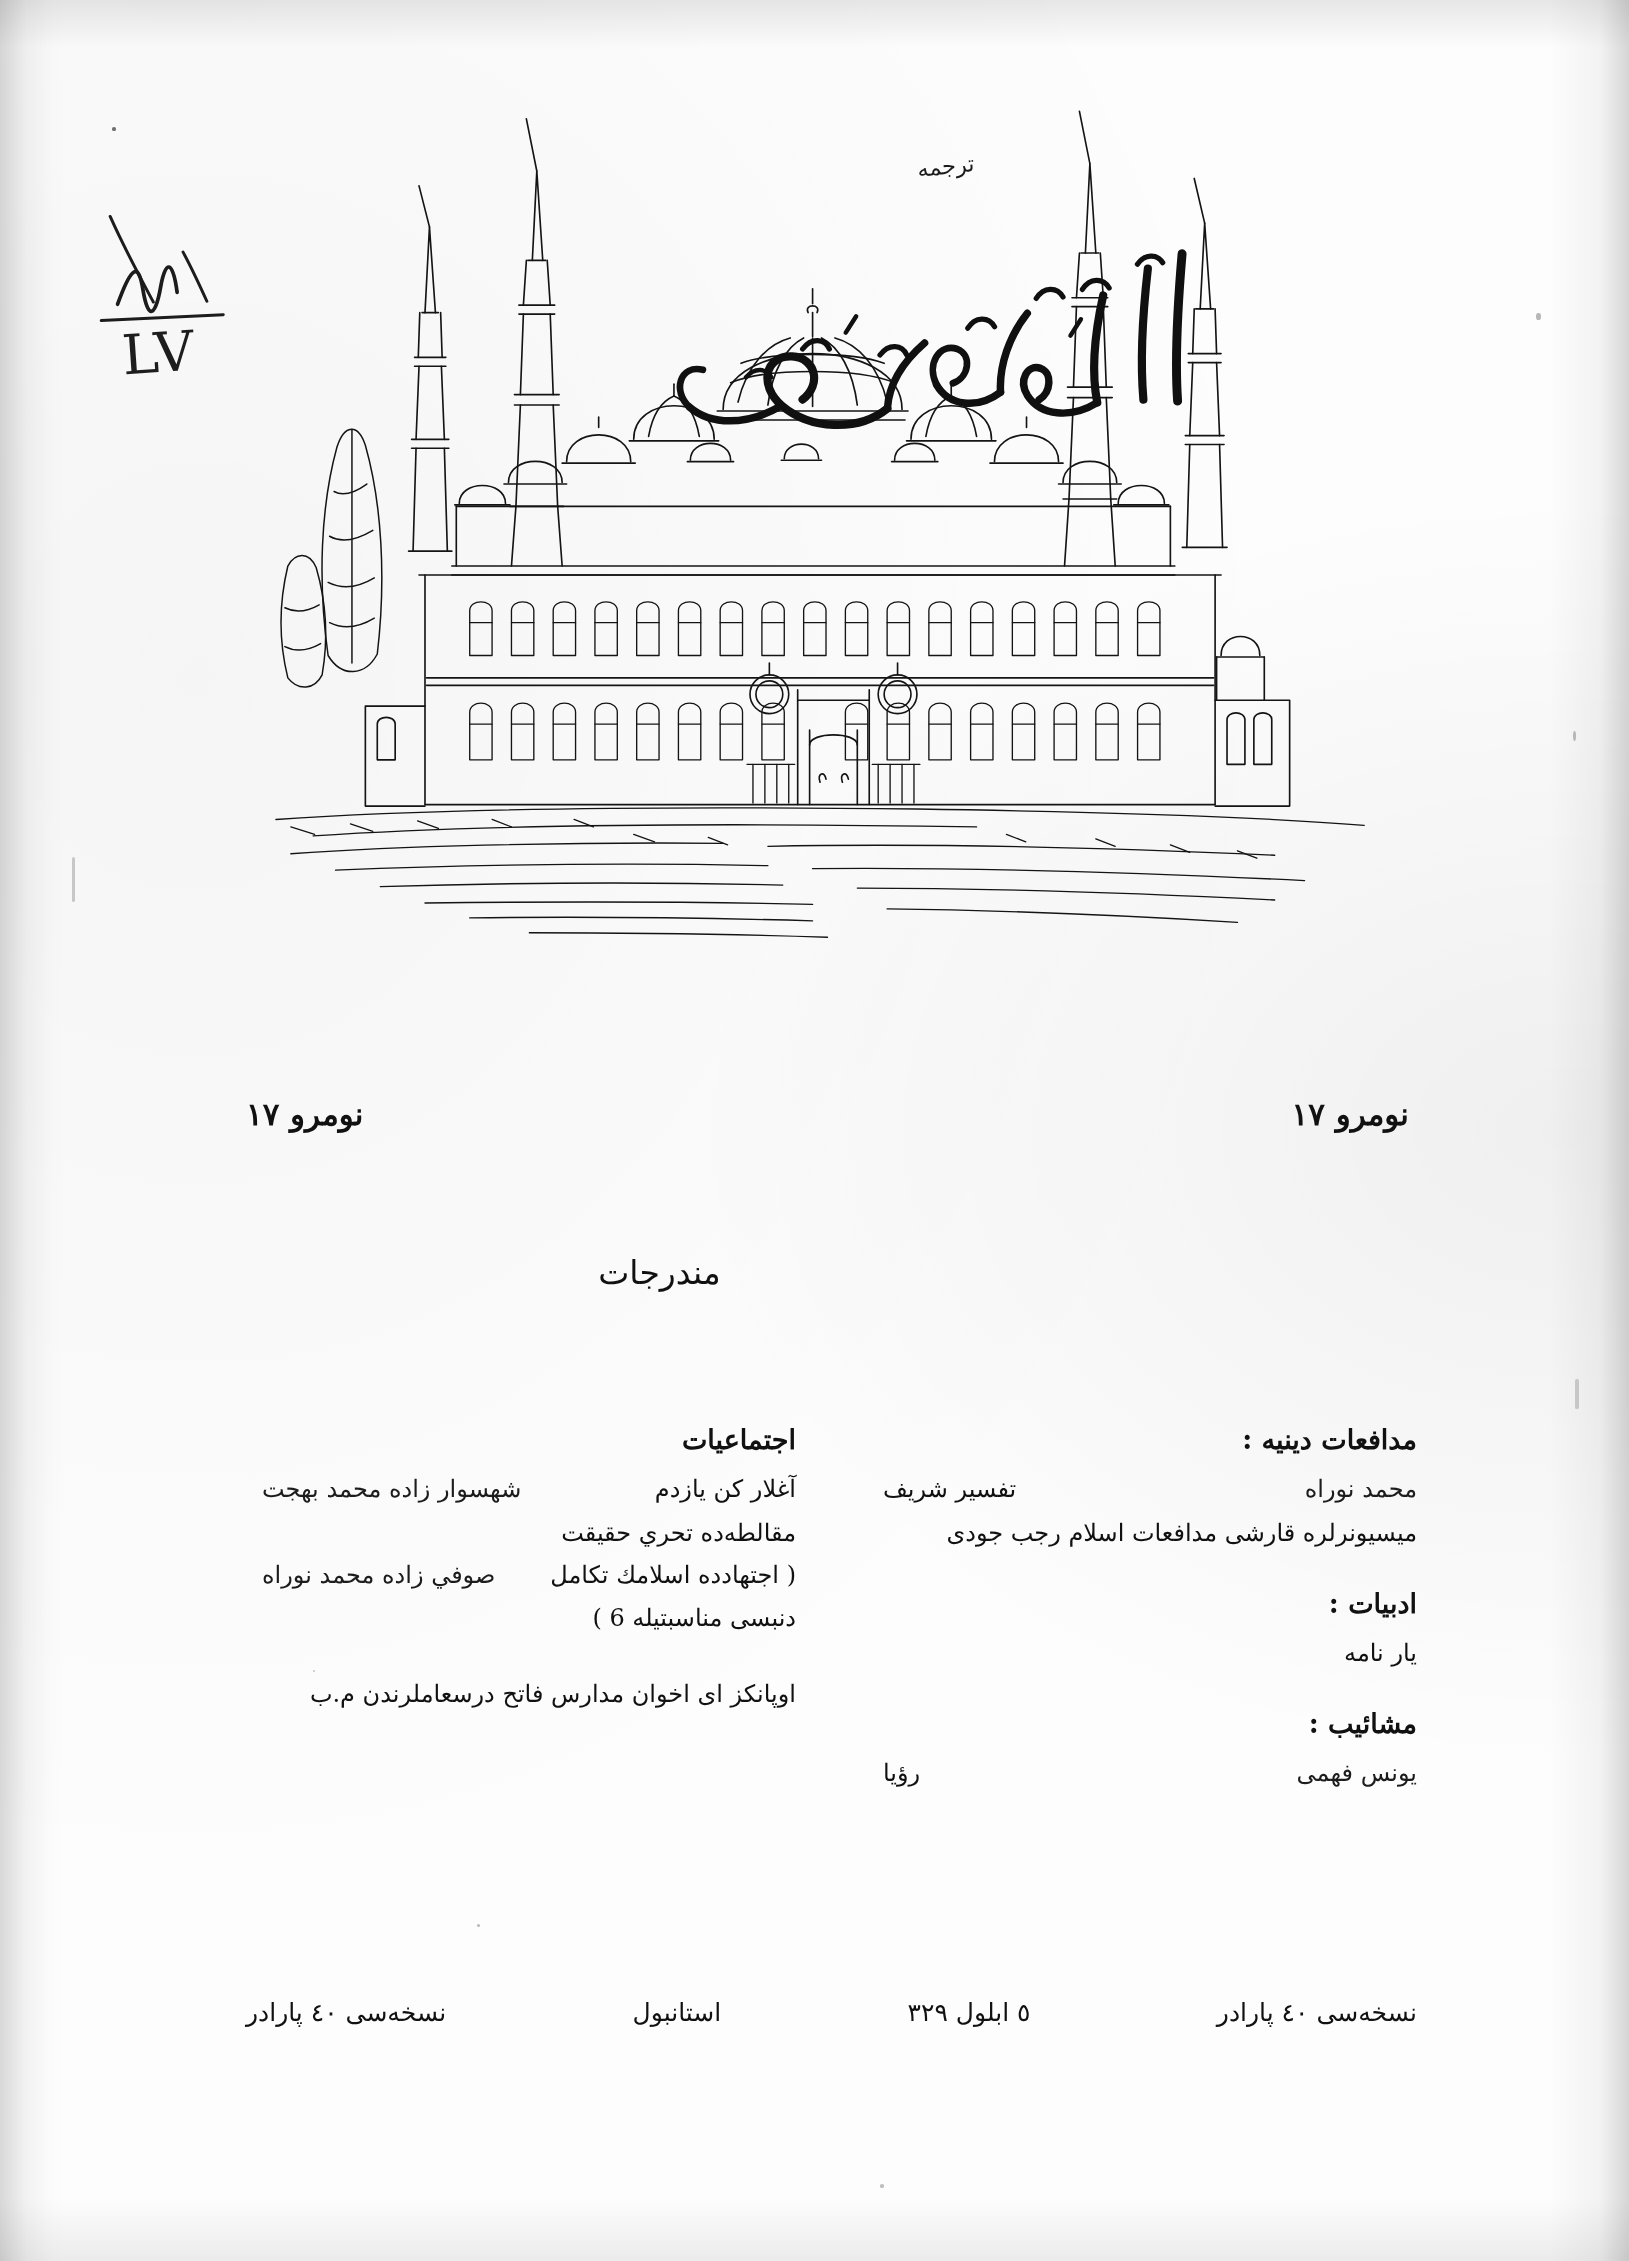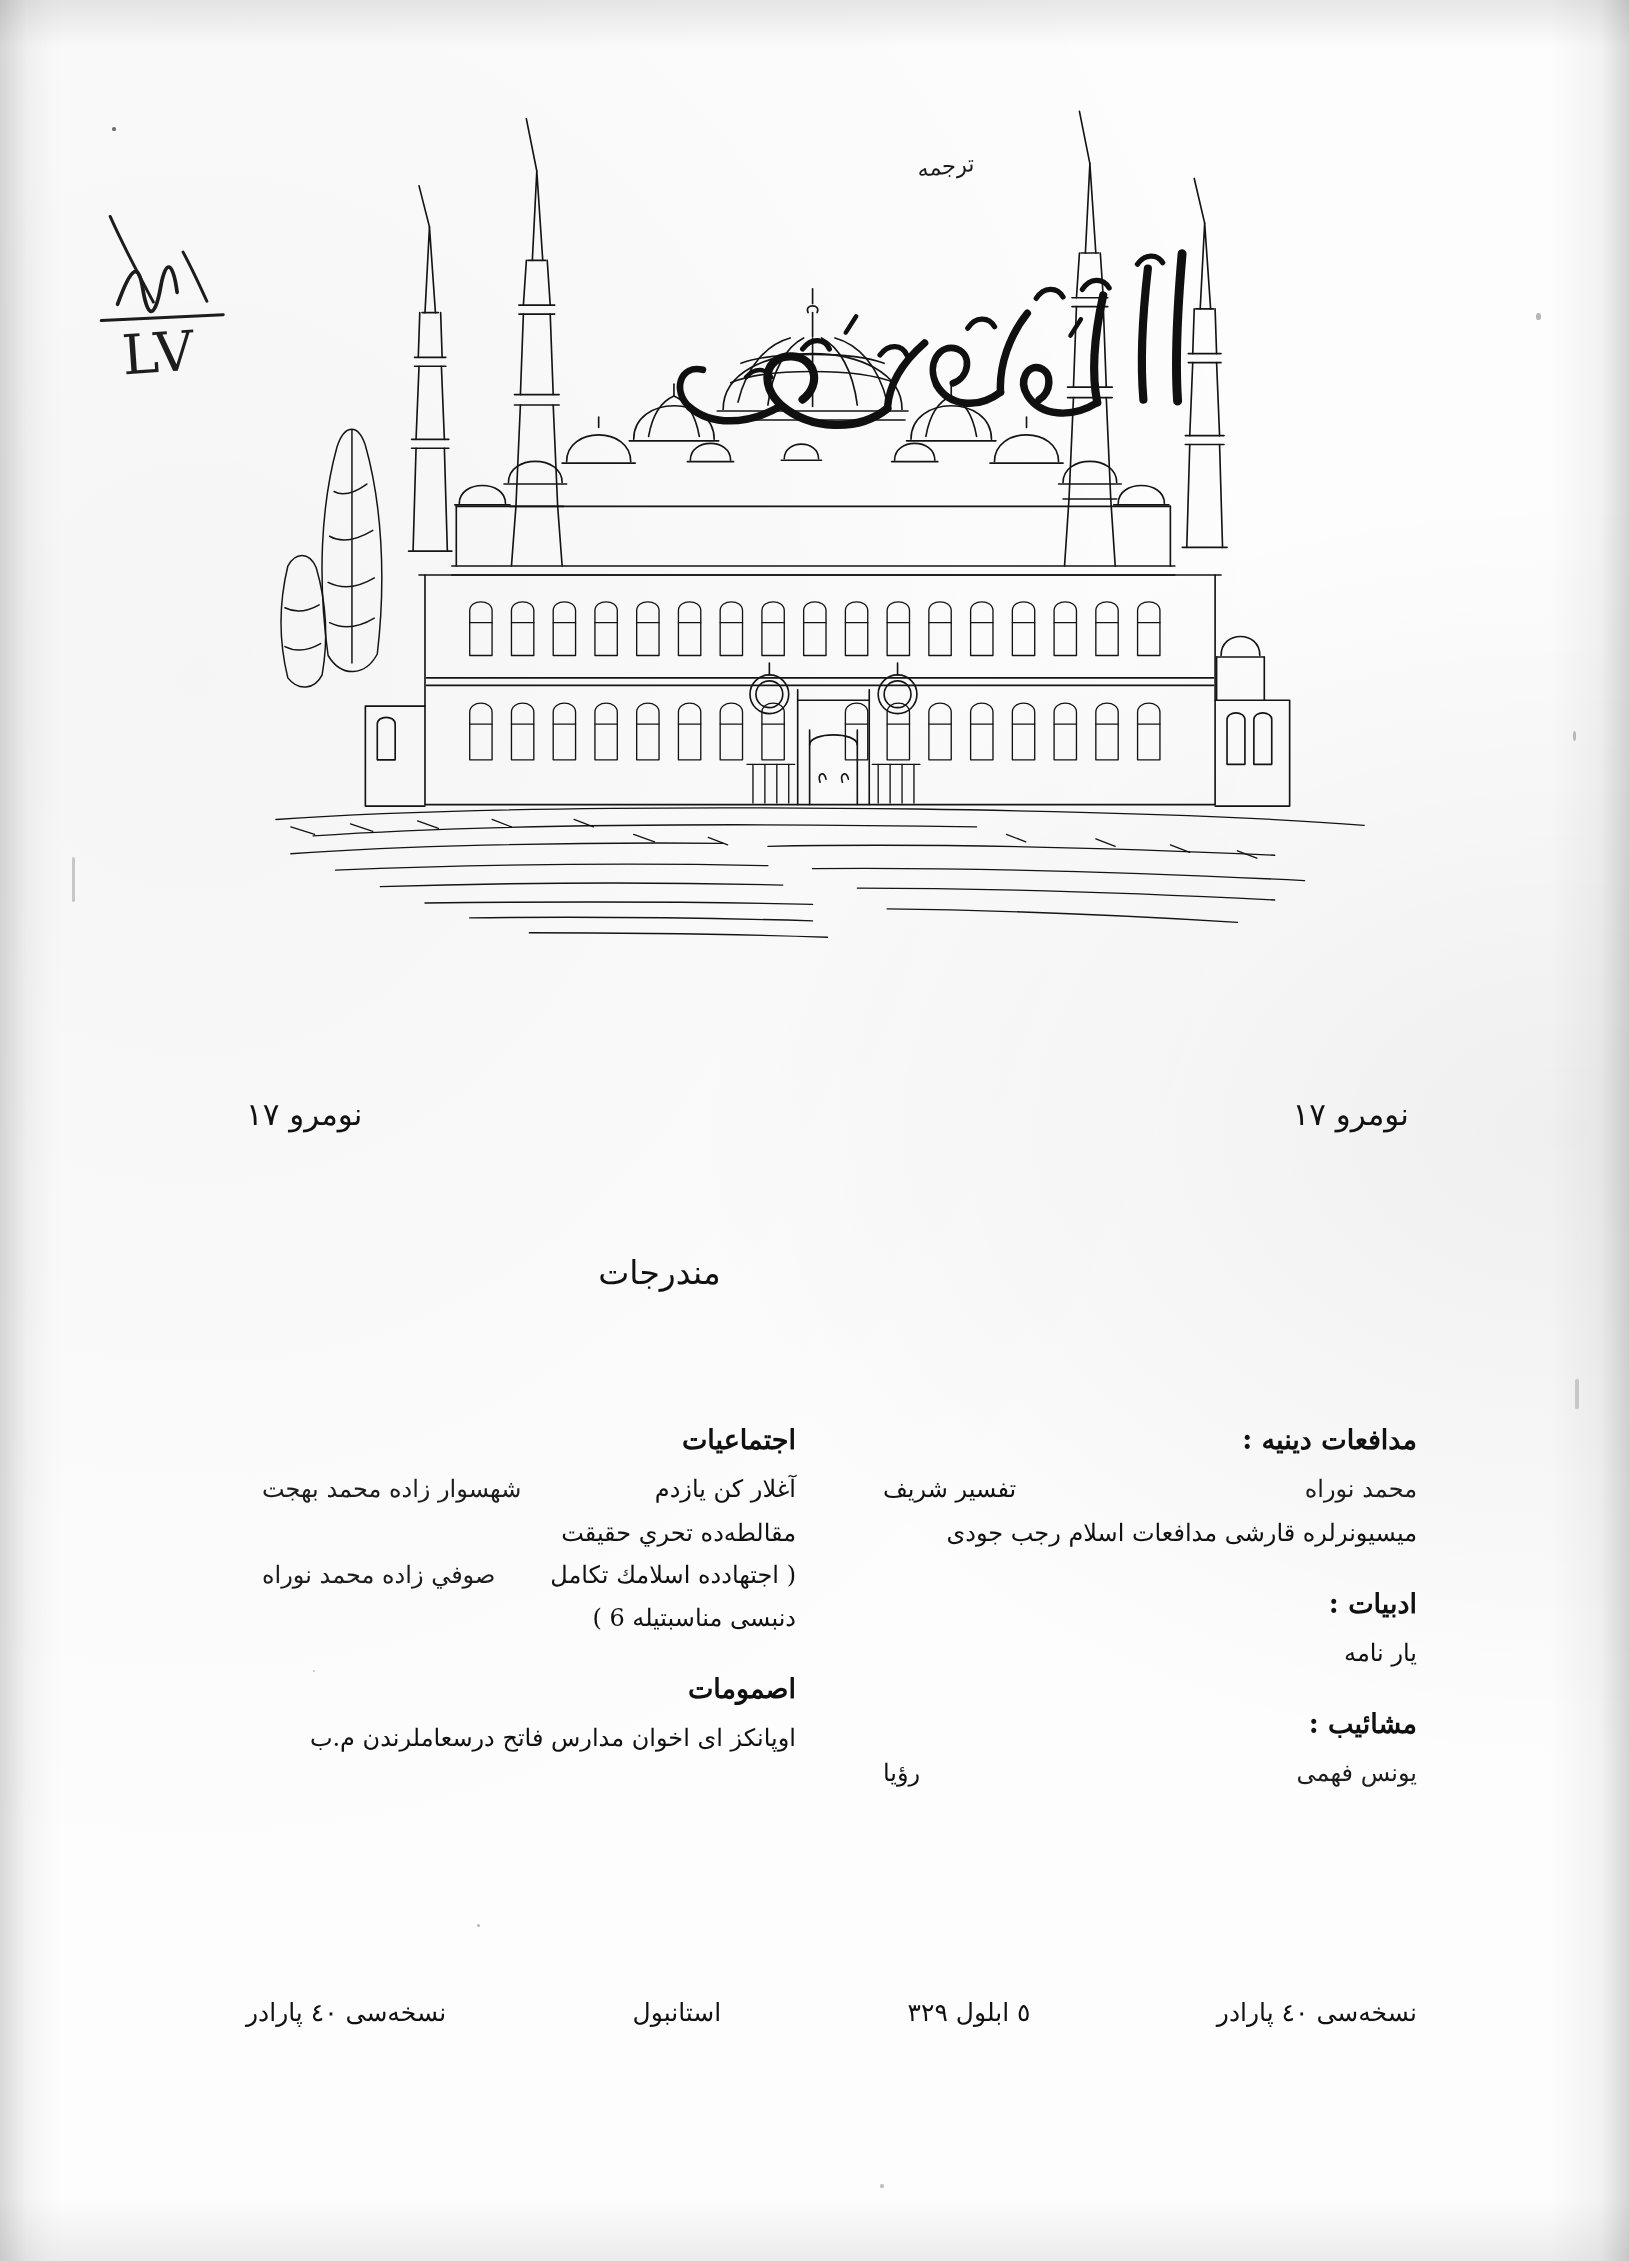--- a/index.html
+++ b/index.html
@@ -108,20 +108,21 @@
     height: 52px;
     display: flex;
     align-items: center;
     justify-content: space-between;
     direction: rtl;
   }
   .issue-num {
     font-family: "DejaVu Serif", serif;
     font-size: 31px;
     white-space: nowrap;
+    font-weight: bold;
   }
   #verse {
     font-family: "DejaVu Serif", serif;
     font-size: 30px;
     white-space: nowrap;
   }
 
   
   #contents-heading {
     position: absolute;
@@ -622,21 +623,20 @@
       </div>
       <div class="entry">مقالطه‌ده تحري حقيقت</div>
       <div class="entry-row">
         <span class="entry-title">( اجتهادده اسلامك تكامل</span>
         <span class="entry-author">صوفي زاده محمد نوراه</span>
       </div>
       <div class="entry">دنبسى مناسبتيله 6 )</div>
 
       <div class="block-gap"></div>
 
-      <div class="sec-title">اصمومات</div>
       <div class="entry">اوپانكز اى اخوان مدارس فاتح درسعاملرندن م.ب</div>
     </div>
 
   </div>
 
   <div id="imprint">
     <div>نسخه‌سى ٤٠ پارادر</div>
     <div>٥ ابلول ٣٢٩</div>
     <div>استانبول</div>
     <div>نسخه‌سى ٤٠ پارادر</div>

